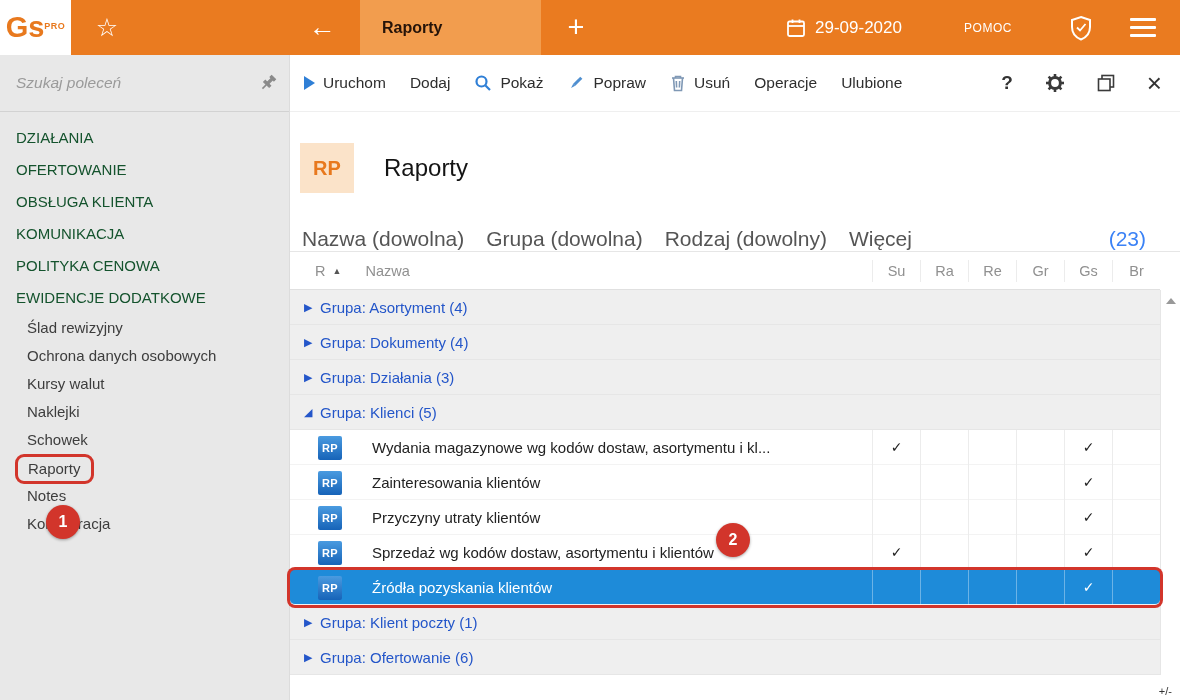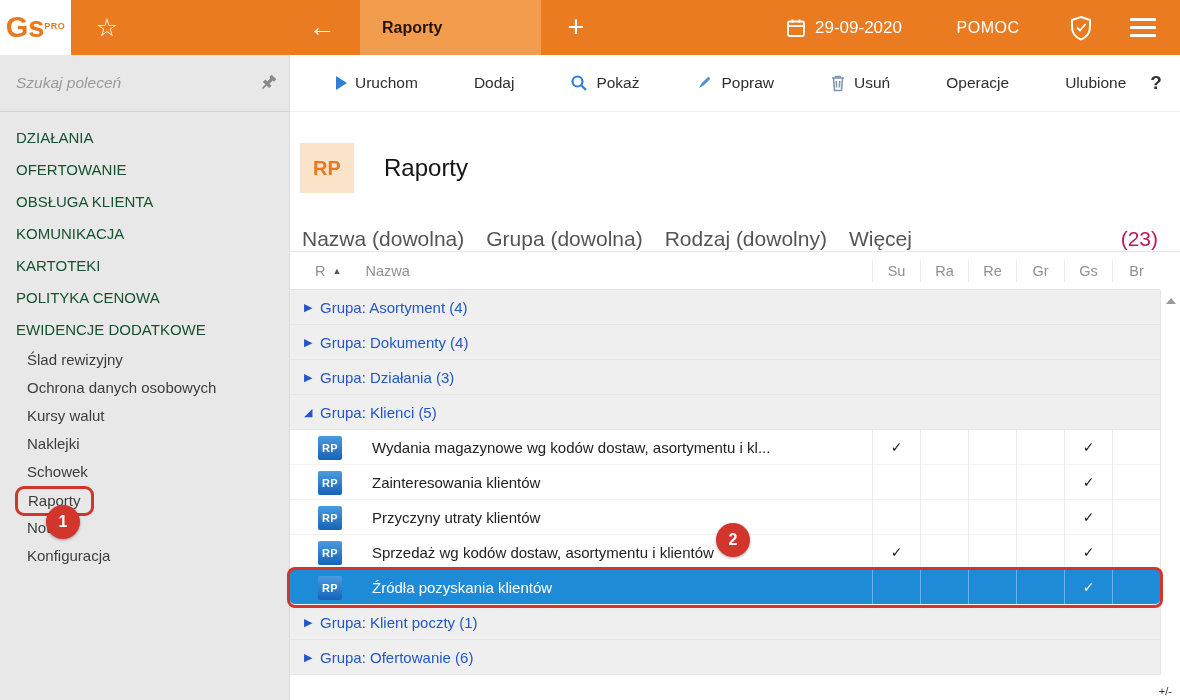--- a/index.html
+++ b/index.html
@@ -13,55 +13,55 @@
   .topbar { position:absolute; left:0; top:0; width:1180px; height:55px; background:#ea7b20; }
   .topbar .abs { position:absolute; top:0; height:55px; display:flex; align-items:center; justify-content:center; }
   .logo-box { left:0; width:71px; background:#fff; }
   .logo-gs { color:#e8791e; font-weight:bold; font-size:29px; line-height:1; }
   .logo-sup { color:#e8791e; font-weight:bold; font-size:9px; vertical-align:top; position:relative; top:-2px; letter-spacing:.5px; }
   .star-btn { left:86px; width:42px; color:#fff; font-size:25px; cursor:pointer; }
   .back-btn { left:298px; width:48px; color:#fff; font-size:27px; cursor:pointer; }
   .tab-active { left:360px; width:181px; background:#f29d4e; justify-content:flex-start !important; padding-left:22px; color:#261409; font-size:16px; font-weight:600; cursor:pointer; }
   .plus-btn { left:556px; width:40px; color:#fff; font-size:29px; font-weight:300; cursor:pointer; }
   .date-group { left:786px; gap:9px; color:#fff; font-size:17px; cursor:pointer; }
-  .help-btn { left:950px; width:76px; color:#fff; font-size:16px; letter-spacing:.5px; cursor:pointer; }
+  .help-btn { left:950px; width:76px; color:#fff; font-size:12px; letter-spacing:.5px; cursor:pointer; }
   .shield-btn { left:1060px; width:42px; cursor:pointer; }
   .menu-btn { left:1120px; width:46px; flex-direction:column; gap:5px; cursor:pointer; }
   .menu-line { width:26px; height:3px; background:#fff; border-radius:1px; }
 
   
   .sidebar { position:absolute; left:0; top:55px; width:290px; height:645px; background:#e8e8e8; border-right:1px solid #dcdcdc; }
   .search-row { height:57px; border-bottom:1px solid #d2d2d2; display:flex; align-items:center; padding:0 12px 0 16px; }
   .search-input { flex:1; background:transparent; border:none; outline:none; font-style:italic; font-size:15.5px; color:#555; font-family:inherit; }
   .search-input::placeholder { color:#9a9a9a; font-style:italic; }
   .pin-icon { width:18px; height:18px; flex:0 0 auto; cursor:pointer; }
   .sb-list { padding-top:10px; }
   .sb-item { height:28px; line-height:28px; padding-left:16px; font-size:15px; color:#3d3d3d; cursor:pointer; white-space:nowrap; }
   .sb-item.cat { height:32px; line-height:32px; color:#14532d; font-weight:normal; }
   .sb-item.sub { padding-left:27px; }
   .annot-box { display:inline-block; line-height:22px; padding:1px 10px; margin-left:-12px; border:3px solid #d2352b; border-radius:9px; }
 
   
   .main { position:absolute; left:290px; top:55px; width:890px; height:645px; background:#fff; }
 
   .toolbar { height:57px; display:flex; align-items:center; padding-left:14px; gap:24px; border-bottom:1px solid #efefef; }
-  .tool-item { display:flex; align-items:center; gap:8px; font-size:15.5px; color:#2e2e2e; cursor:pointer; white-space:nowrap;margin-left:32px; }
+  .tool-item { display:flex; align-items:center; gap:8px; font-size:15.5px; color:#2e2e2e; cursor:pointer; white-space:nowrap; }
   .play-tri { width:0; height:0; border-left:11px solid #2f7fd6; border-top:7px solid transparent; border-bottom:7px solid transparent; }
   .tool-right { margin-left:auto; display:flex; align-items:center; gap:32px; padding-right:18px; }
   .tool-ico { cursor:pointer; display:flex; align-items:center; justify-content:center; color:#3a3a3a; }
   .q-mark { font-size:19px; font-weight:bold; color:#333; }
   .x-mark { font-size:26px; color:#333; line-height:1; }
 
   .title-row { height:92px; display:flex; align-items:center; gap:30px; padding:20px 0 0 10px; }
   .rp-badge { width:54px; height:50px; background:#fbe3c9; color:#e8791e; font-weight:bold; font-size:20px; display:flex; align-items:center; justify-content:center; }
   .page-title { font-size:24px; color:#141414; }
 
   .filter-row { height:48px; display:flex; align-items:flex-end; gap:22px; padding-left:12px; font-size:21px; color:#555; border-bottom:1px solid #e6e6e6; }
   .filter-item { cursor:pointer; }
-  .filter-count { margin-left:auto; padding-right:22px; color:#be185d; }
+  .filter-count { margin-left:auto; padding-right:34px; color:#3b82f6; }
 
   .grid-header { height:38px; width:870px; display:grid; grid-template-columns:582px repeat(6,48px); align-items:center; color:#909090; font-size:14.5px; border-bottom:1px solid #e0e0e0; }
   .gh-name { display:flex; align-items:center; padding-left:25px; }
   .sort-asc { font-size:9px; color:#555; margin-left:7px; }
   .gh-nazwa { margin-left:24px; }
   .gh-flag { text-align:center; border-left:1px solid #ececec; height:22px; line-height:22px; cursor:pointer; }
 
   .rows-wrap { position:relative; width:890px; }
   .row { width:870px; height:35px; cursor:pointer; }
   .row.group { display:flex; align-items:center; padding-left:14px; background:#efefef; color:#2456c9; font-size:15px; border-bottom:1px solid #e6e6e6; }
@@ -142,21 +142,20 @@
           <line x1="8" y1="10" x2="8" y2="15" stroke-width="1.4"></line>
         </g>
       </svg>
     </span>
   </div>
   <div class="sb-list">
     <div class="sb-item cat">DZIAŁANIA</div>
     <div class="sb-item cat">OFERTOWANIE</div>
     <div class="sb-item cat">OBSŁUGA KLIENTA</div>
     <div class="sb-item cat">KOMUNIKACJA</div>
-    <div class="sb-item cat">KARTOTEKI</div>
     <div class="sb-item cat">POLITYKA CENOWA</div>
     <div class="sb-item cat">EWIDENCJE DODATKOWE</div>
     <div class="sb-item sub">Ślad rewizyjny</div>
     <div class="sb-item sub">Ochrona danych osobowych</div>
     <div class="sb-item sub">Kursy walut</div>
     <div class="sb-item sub">Naklejki</div>
     <div class="sb-item sub">Schowek</div>
     <div class="sb-item sub"><span class="annot-box">Raporty</span></div>
     <div class="sb-item sub">Notes</div>
     <div class="sb-item sub">Konfiguracja</div>

